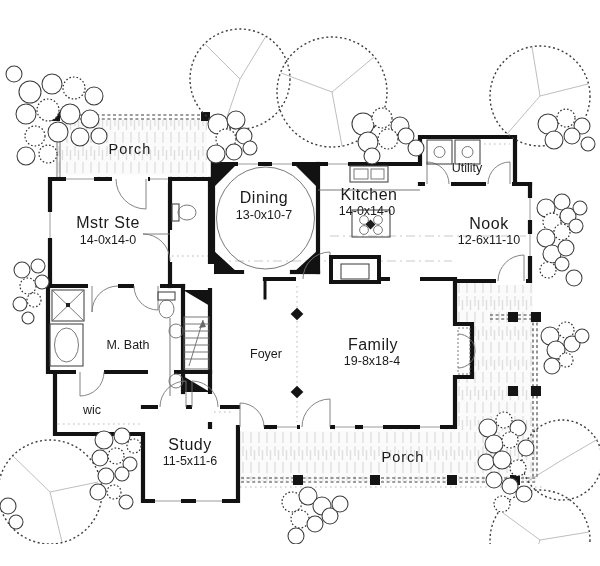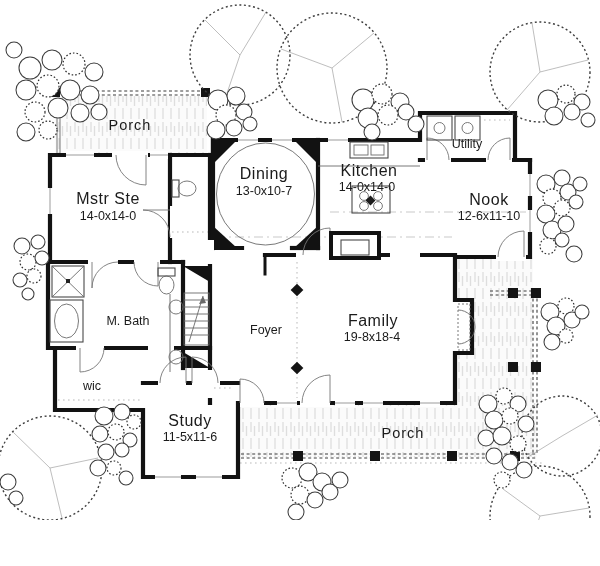--- a/index.html
+++ b/index.html
@@ -1,18 +1,19 @@
 <!DOCTYPE html>
 <html><head>
 <meta charset="utf-8">
 <style>
   html,body{margin:0;padding:0;background:#ffffff;}
   .plan-wrap{
     width:600px;height:520px;position:relative;background:#ffffff;
     font-family:"Liberation Sans", sans-serif;
+    margin-top:24px;
   }
   svg{display:block;}
   text{fill:#1b1b1b;}
   .room-name{font-size:16px;letter-spacing:.5px;}
   .room-dims{font-size:12.5px;}
   .room-small{font-size:12.5px;}
   .porch-label{font-size:14.5px;letter-spacing:1px;}
   .wall{stroke:#121212;stroke-width:4.2;fill:none;stroke-linecap:square;}
   .wall-thin{stroke:#121212;stroke-width:3;fill:none;stroke-linecap:square;}
   .fix{stroke:#4a4a4a;stroke-width:1.1;fill:none;}

